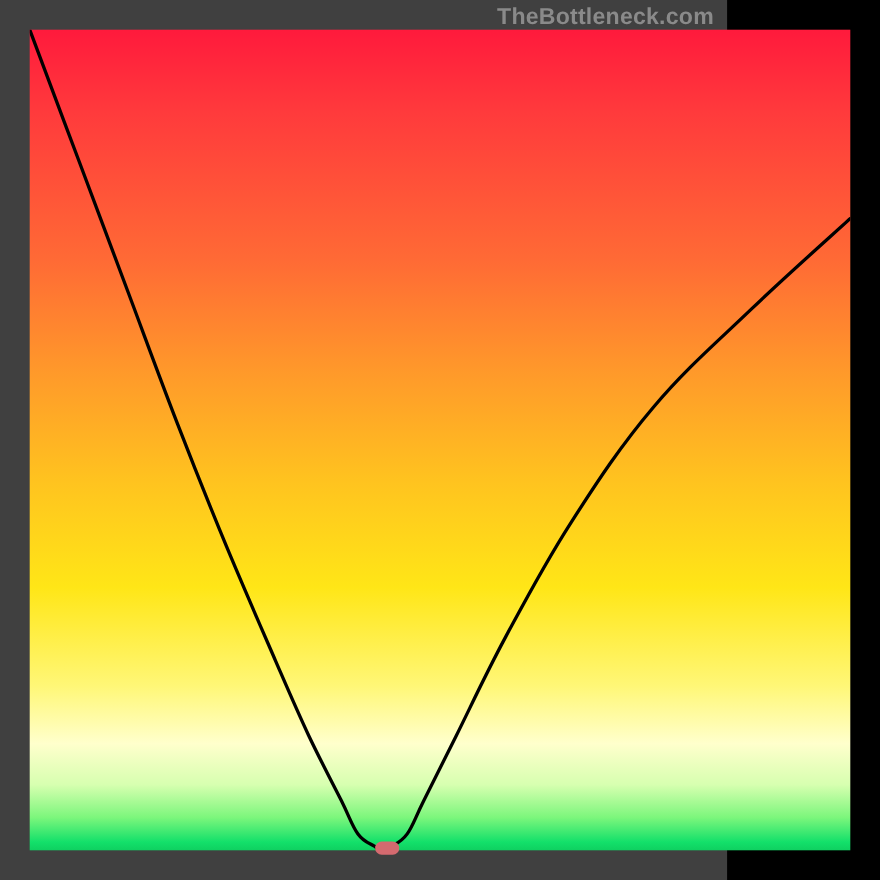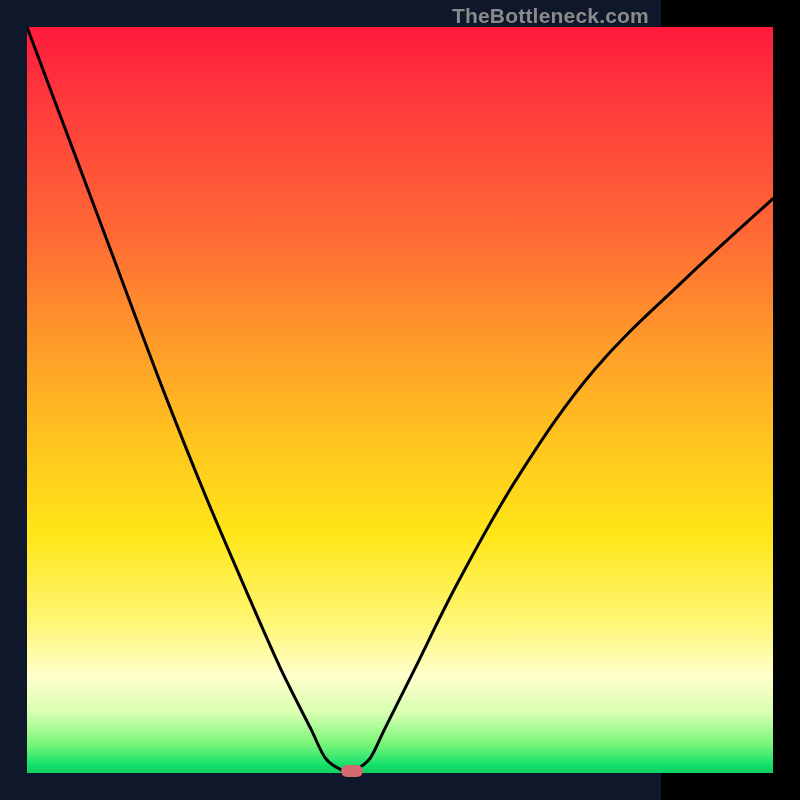--- a/index.html
+++ b/index.html
@@ -9,21 +9,21 @@
     height: 800px;
     background: #000;
     overflow: hidden;
   }
   .frame {
     position: absolute;
     left: 0;
     top: 0;
     width: 661px;
     height: 800px;
-    background: #0f172a;
+    background: #404040;
   }
   .chart-area {
     position: absolute;
     left: 27px;
     top: 27px;
     width: 746px;
     height: 746px;
     
     background: linear-gradient(
       to bottom,

